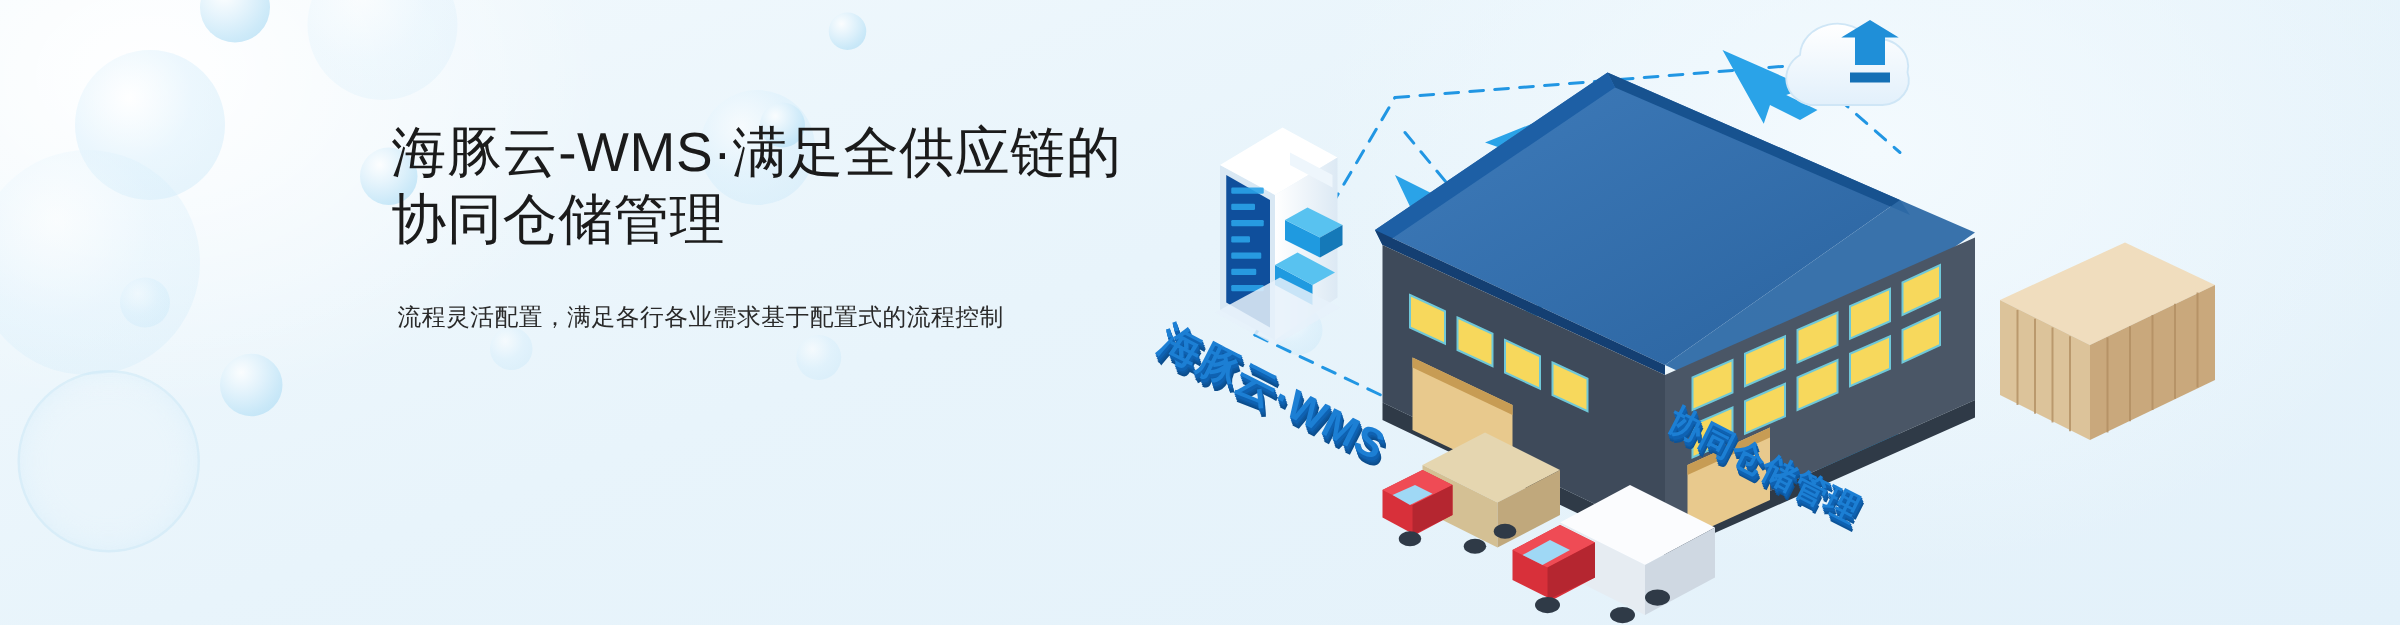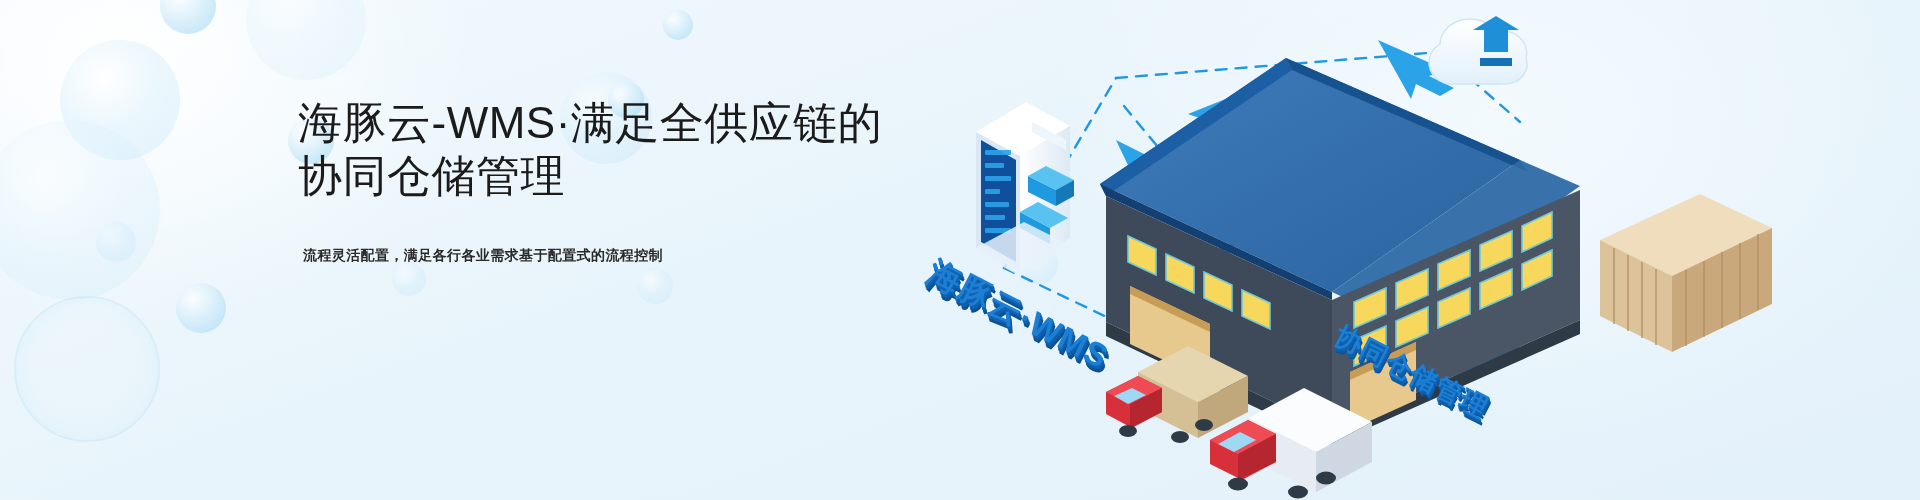--- a/index.html
+++ b/index.html
@@ -28,31 +28,31 @@
     opacity:.55;
   }
   .bub.ring{
     background:transparent;
     border:2px solid rgba(170,216,241,.55);
     box-shadow:inset 0 0 22px rgba(205,234,250,.8);
     opacity:.5;
   }
 
   
-  .copy{position:absolute;left:298px;top:96px;width:620px;}
+  .copy{position:absolute;left:313px;top:96px;width:620px;}
   .headline{
     margin:0;
     font-size:44px;line-height:53px;
     font-weight:400;letter-spacing:.5px;
     color:#1b1b1b;white-space:pre-line;
   }
   .subtitle{
     margin:0;padding-top:40px;padding-left:5px;
-    font-size:14px;line-height:26px;
-    color:#2a2a2a;letter-spacing:.4px;font-weight:700;
+    font-size:19px;line-height:26px;
+    color:#2a2a2a;letter-spacing:.4px;font-weight:400;
   }
 
   
   .art{position:absolute;left:880px;top:0;width:1040px;height:500px;}
   .art svg{display:block;width:1040px;height:500px;}
 
   .iso-label{
     position:absolute;
     font-weight:700;white-space:nowrap;
     color:#1c7fd4;

